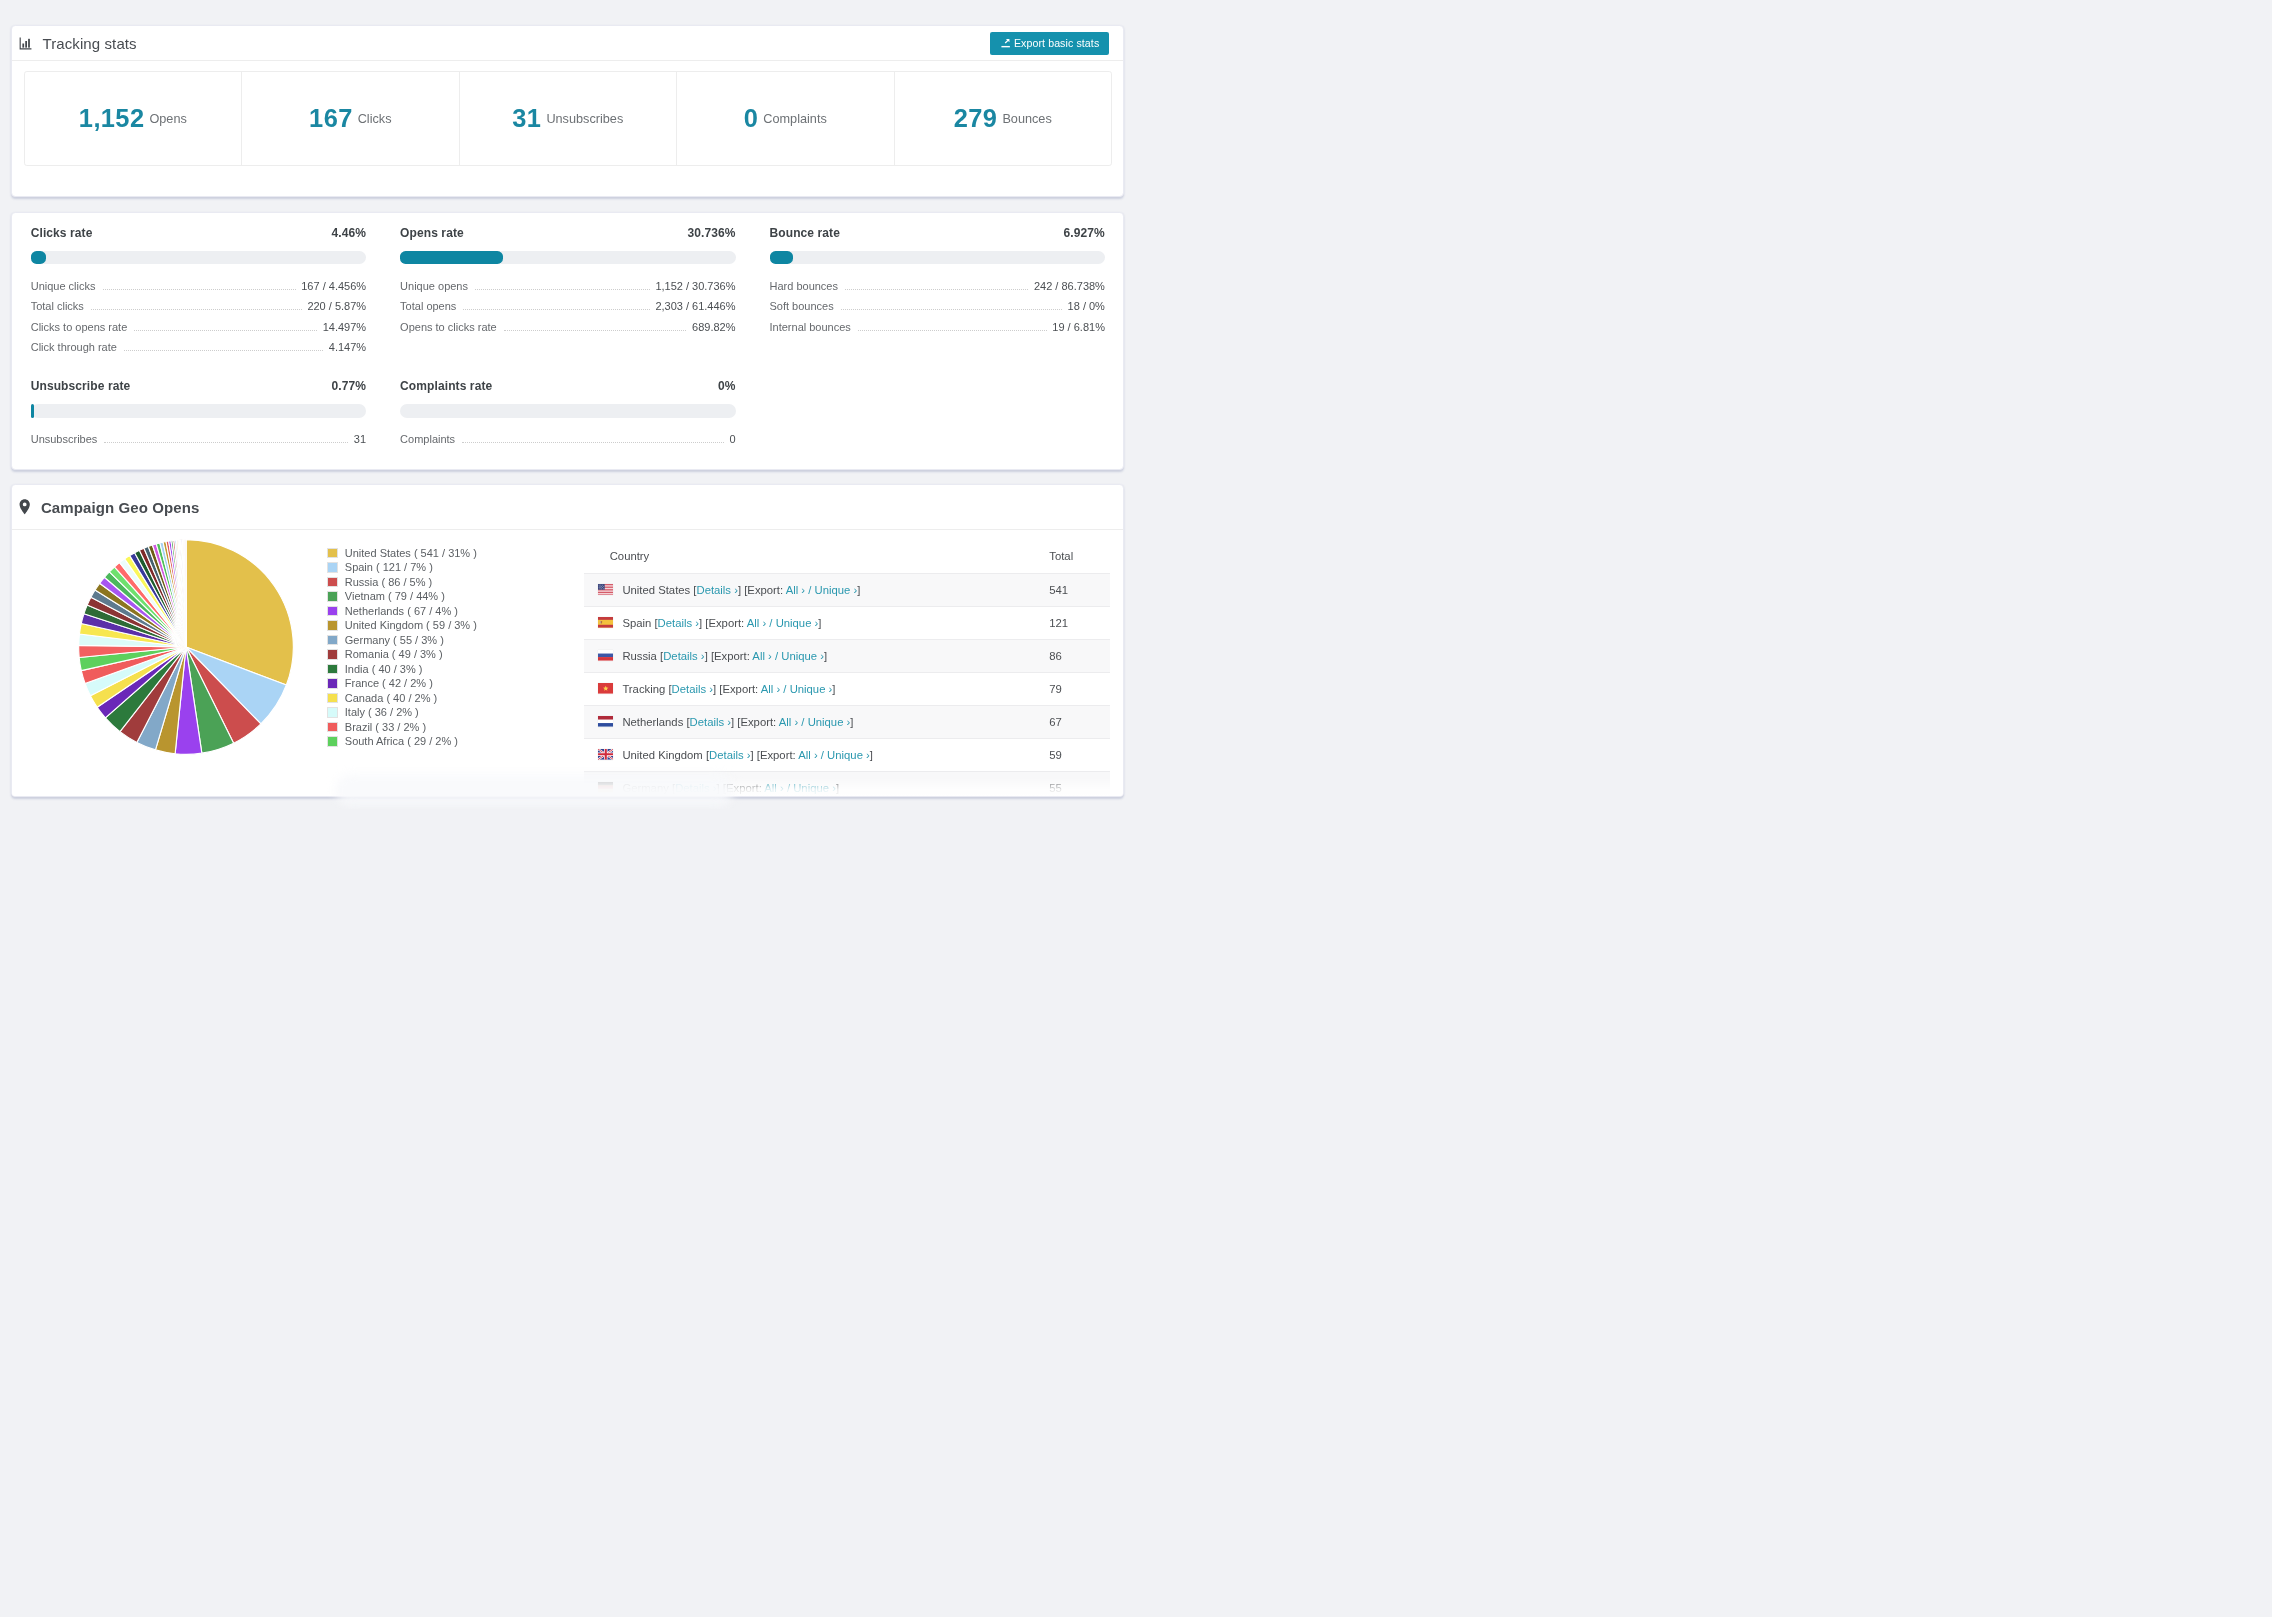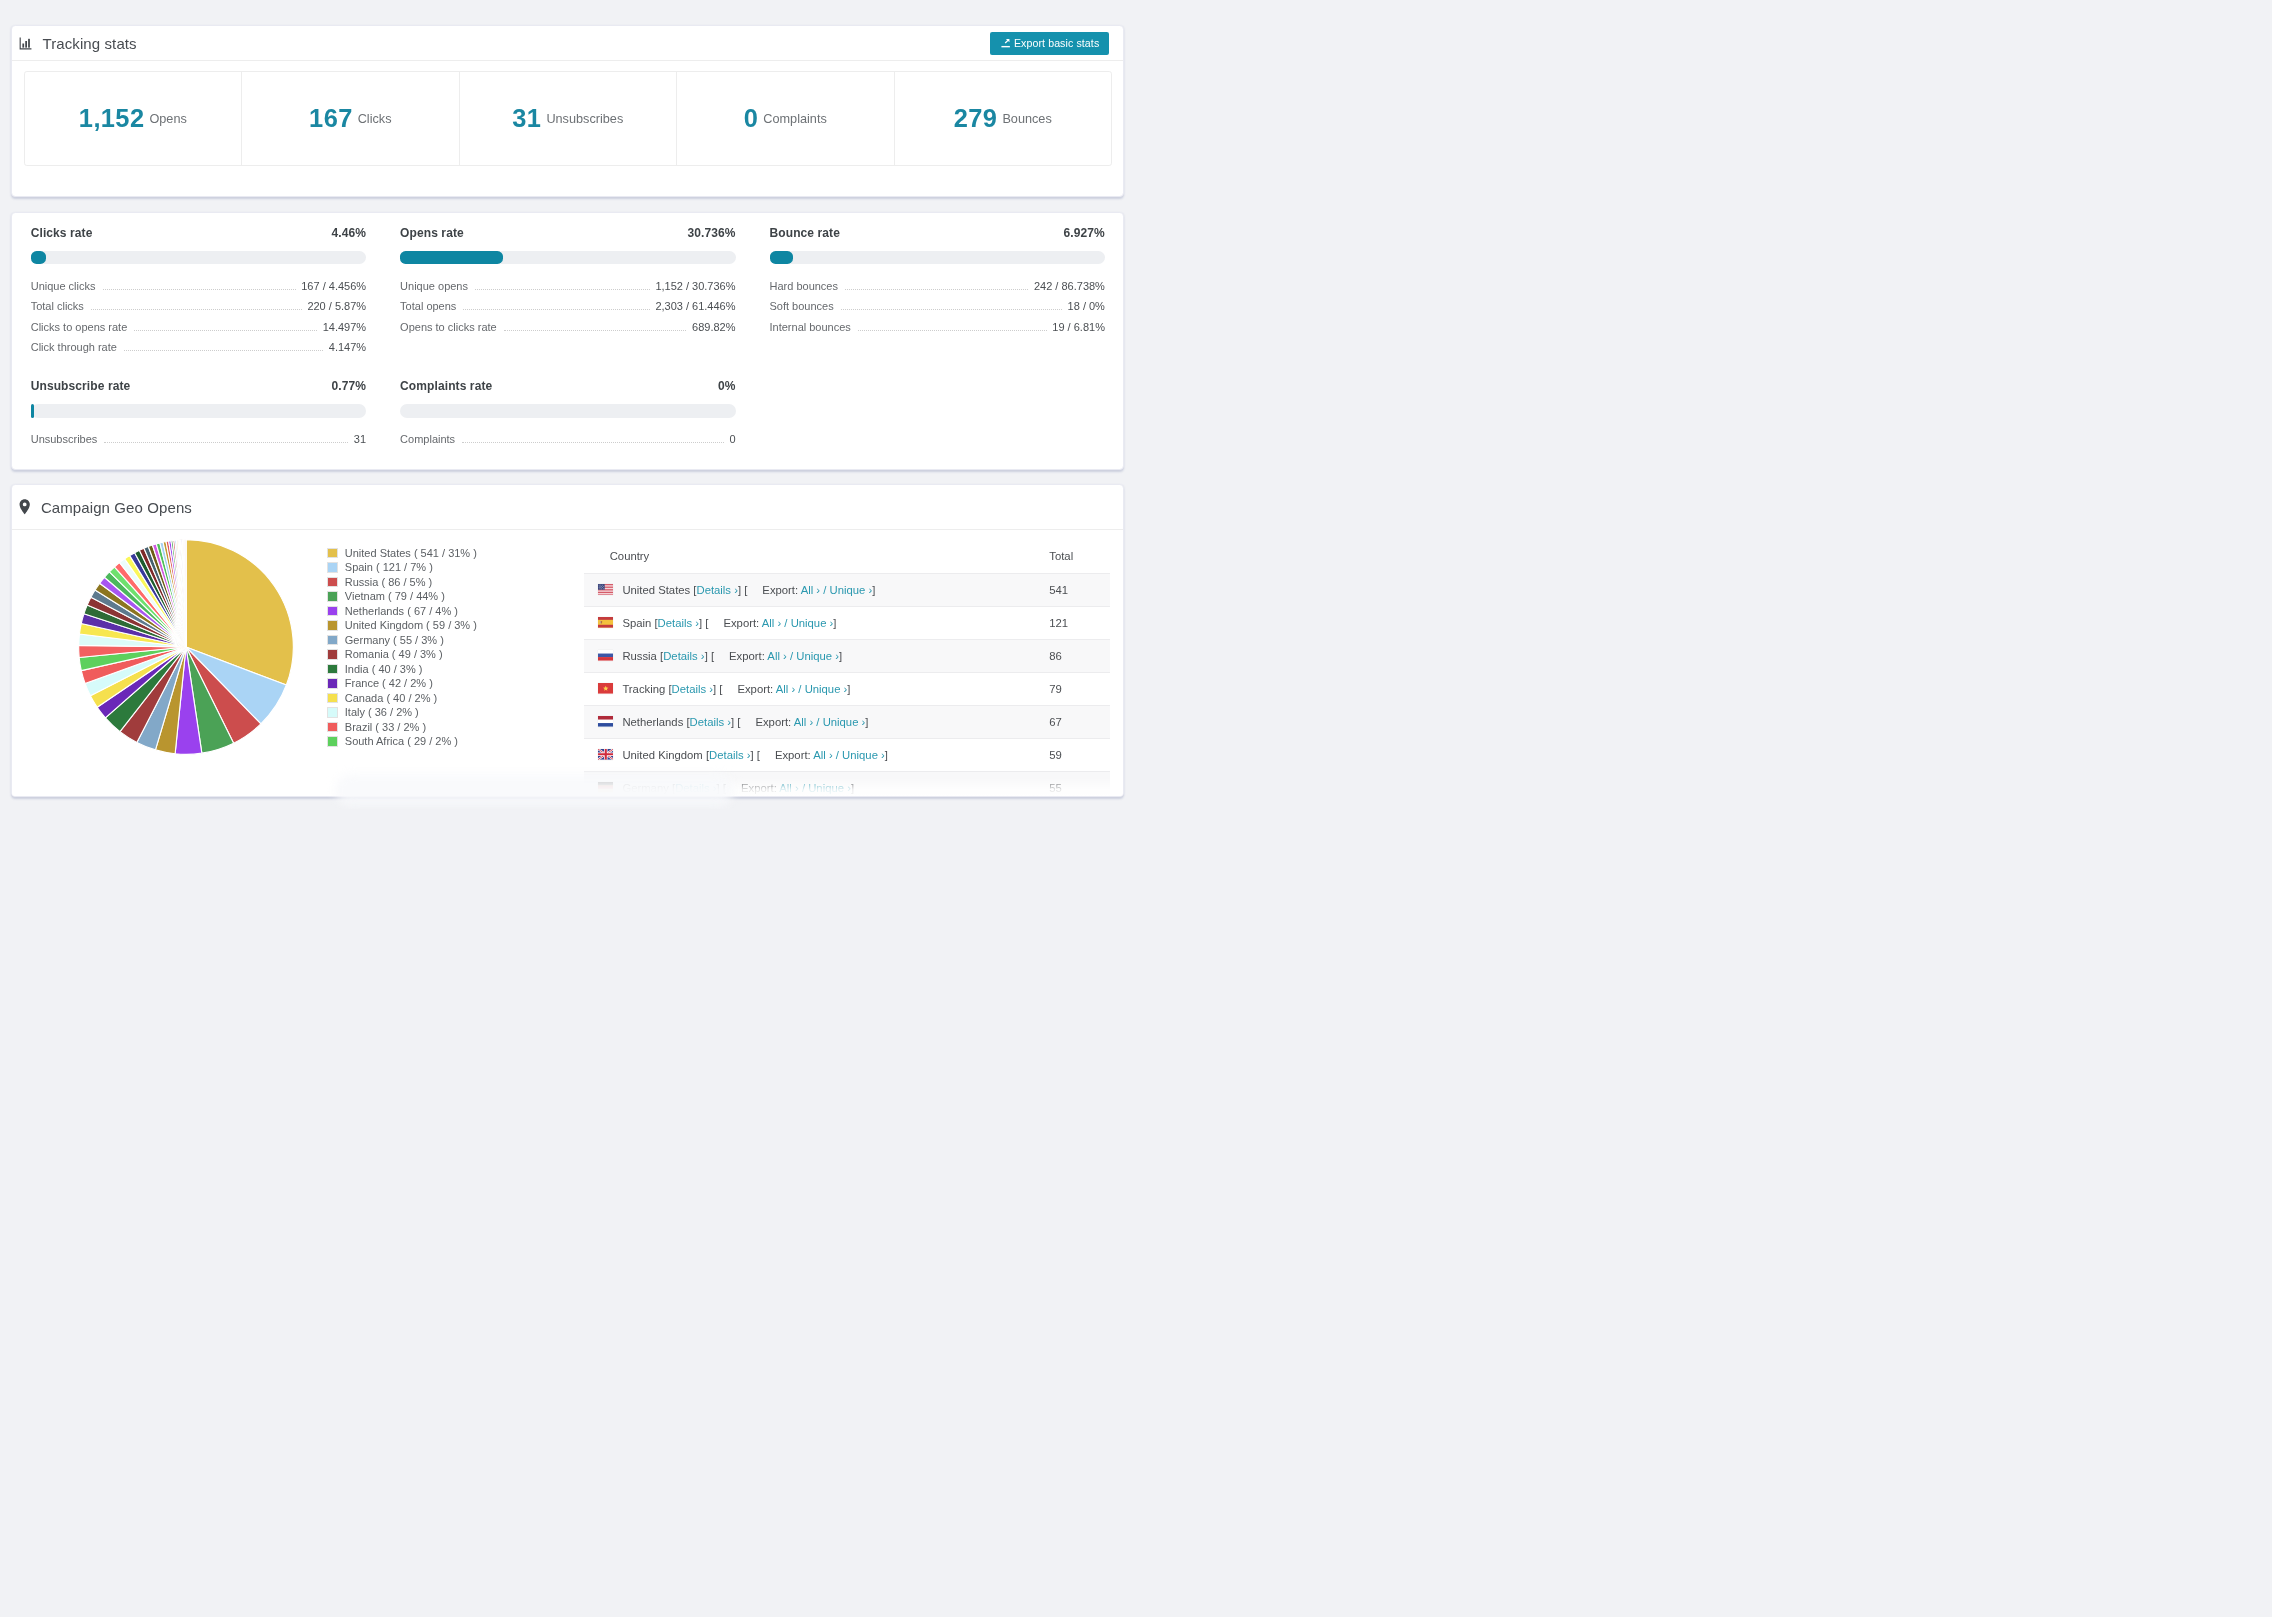--- a/index.html
+++ b/index.html
@@ -17,21 +17,21 @@
   }
   .card1{top:25.4px;height:172px;}
   .card2{top:212px;height:258px;}
   .card3{top:484px;height:313px;overflow:hidden;}
 
   .card-head{
     display:flex;align-items:center;justify-content:space-between;
     padding:0 14px 0 6px;border-bottom:0.7px solid #ededed;
   }
   .card1 .card-head{height:34px;}
-  .card3 .card-head{height:44px;}
+  .card3 .card-head{height:44px;font-weight:bold;}
   .card-title{display:flex;align-items:center;gap:9.2px;font-size:15px;color:#484c51;letter-spacing:0.1px;}
   .card-title svg{display:block;}
 
   .export-btn{
     display:flex;align-items:center;gap:3px;border:none;cursor:pointer;
     background:#1591ad;color:#fff;font-family:inherit;font-size:10.6px;
     height:23px;padding:0 10px;border-radius:2.1px;letter-spacing:0.1px;
   }
 
   
@@ -69,21 +69,21 @@
   .geo-table{position:absolute;left:572px;top:8.5px;width:526px;font-size:11.3px;color:#4b4e52;}
   .t-head{height:34px;display:flex;align-items:center;padding-left:25.4px;box-sizing:border-box;position:relative;}
   .t-head .t-total{position:absolute;left:465px;}
   .geo-row{position:relative;display:flex;align-items:center;height:33px;border-top:0.7px solid #ececee;padding-left:13.4px;box-sizing:border-box;}
   .geo-row.alt{background:#f8f8f9;}
   .flag{width:15.5px;height:10.6px;display:inline-block;box-shadow:0 0 0.7px rgba(0,0,0,.25);flex:0 0 auto;}
   .flag svg{display:block;}
   .cname{margin-left:9.2px;white-space:nowrap;}
   .meta{white-space:nowrap;}
   .meta a{color:#2a98af;text-decoration:none;cursor:pointer;}
-  .meta .dk{color:#4b4e52;padding-left:15px;}
+  .meta .dk{color:#4b4e52;}
   .meta .slash{color:#2a98af;}
   .ctotal{position:absolute;left:465px;}
 
   .table-fade{position:absolute;left:0;right:0;bottom:0;height:21px;
     background:linear-gradient(180deg, rgba(255,255,255,0) 0%, rgba(255,255,255,.85) 55%, #ffffff 100%);
     pointer-events:none;}
   .blur-blob{
     position:absolute;left:335px;top:774px;width:399px;height:32px;border-radius:16px;
     background:rgba(248,249,251,.85);filter:blur(5px);pointer-events:none;z-index:5;
   }

